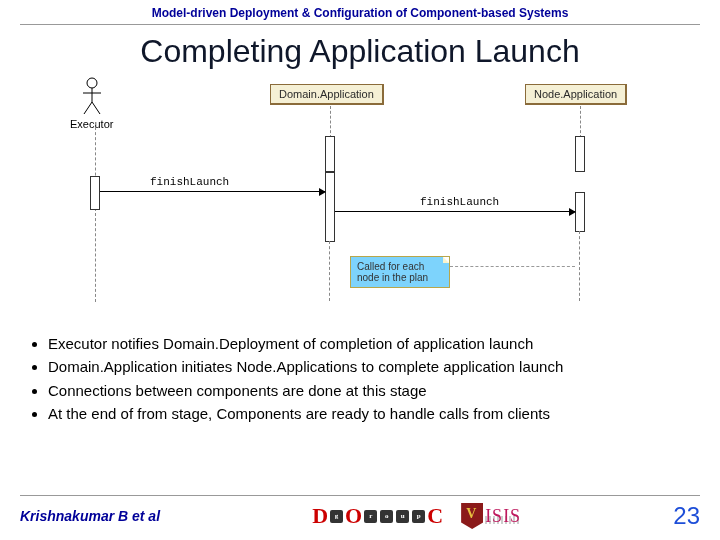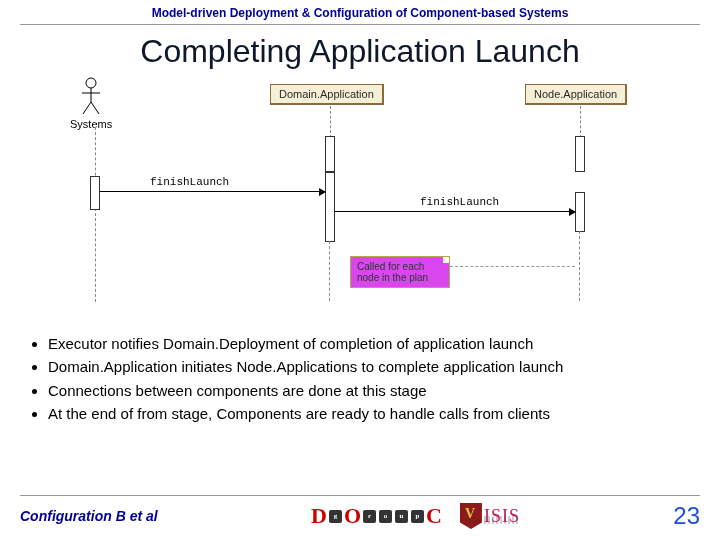--- a/index.html
+++ b/index.html
@@ -98,21 +98,21 @@
     position: absolute;
     font-family: Liberation Mono, monospace;
     font-size: 11px;
   }
   .al1 { left: 120px; top: 100px; }
   .al2 { left: 390px; top: 120px; }
   .note {
     position: absolute;
     left: 320px;
     top: 180px;
-    background: #d946ef;
+    background: #7dd3fc;
     border: 1px solid #b8a64a;
     font-size: 10px;
     font-family: Verdana, Arial;
     padding: 4px 6px;
     width: 100px;
     color: #333;
   }
   .note::before {
     content:"";
     position:absolute;
@@ -203,21 +203,21 @@
 
 <div class="diagram">
   <div class="actor">
     <svg width="26" height="40">
       <circle cx="13" cy="7" r="5" stroke="#000" fill="none"></circle>
       <line x1="13" y1="12" x2="13" y2="26" stroke="#000"></line>
       <line x1="4" y1="17" x2="22" y2="17" stroke="#000"></line>
       <line x1="13" y1="26" x2="5" y2="38" stroke="#000"></line>
       <line x1="13" y1="26" x2="21" y2="38" stroke="#000"></line>
     </svg>
-    <div class="actor-label">Systems</div>
+    <div class="actor-label">Executor</div>
   </div>
 
   <div class="objbox ob2">Node.Application</div>
   <div class="objbox ob1">Domain.Application</div>
 
   <div class="lifeline ll-exec"></div>
   <div class="lifeline ll-dom"></div>
   <div class="lifeline ll-node"></div>
 
   <div class="activation act-exec"></div>
@@ -238,21 +238,21 @@
 </div>
 
 <ul class="bullets">
   <li>Executor notifies Domain.Deployment of completion of application launch</li>
   <li>Domain.Application initiates Node.Applications to complete application launch</li>
   <li>Connections between components are done at this stage</li>
   <li>At the end of from stage, Components are ready to handle calls from clients</li>
 </ul>
 
 <div class="footer">
-  <div class="author">Configuration B et al</div>
+  <div class="author">Krishnakumar B et al</div>
   <div class="logos">
     <div class="logo-doc">
       <span>D</span>
       <span class="dot">g</span>
       <span>O</span>
       <span class="dot">r</span>
       <span class="dot">o</span>
       <span class="dot">u</span>
       <span class="dot">p</span>
       <span>C</span>

